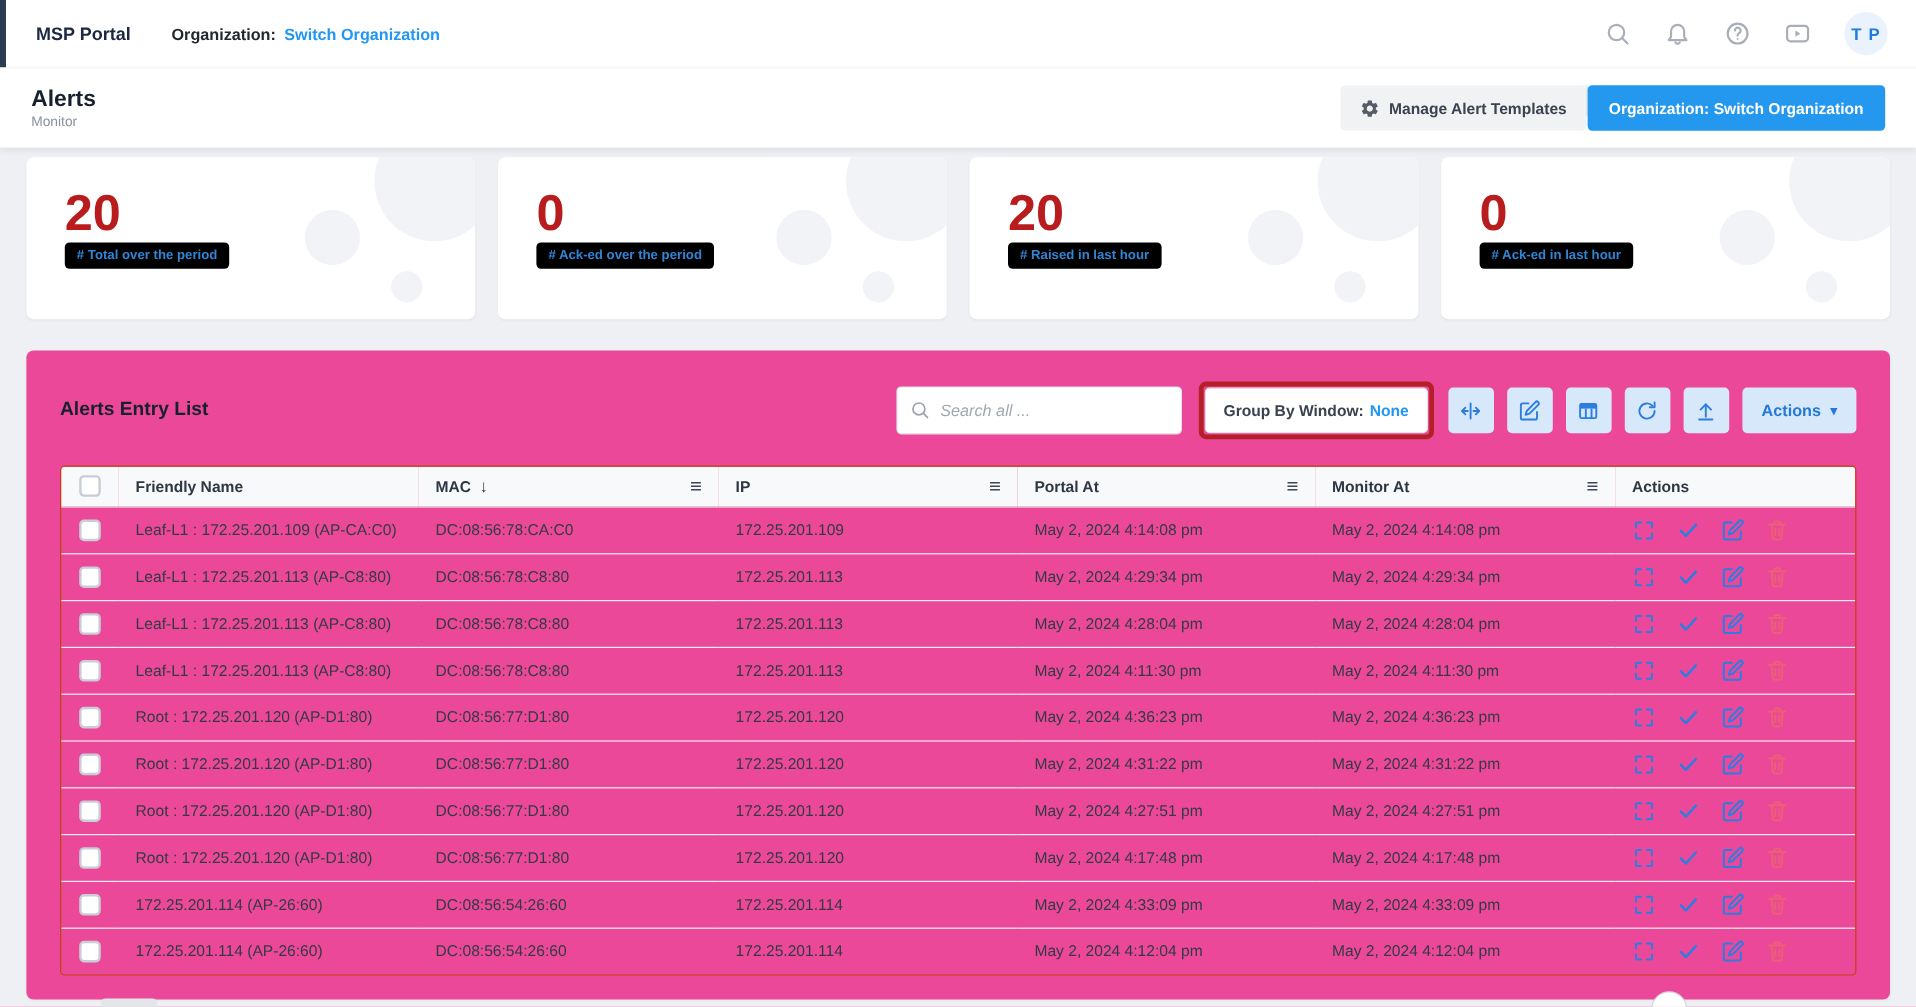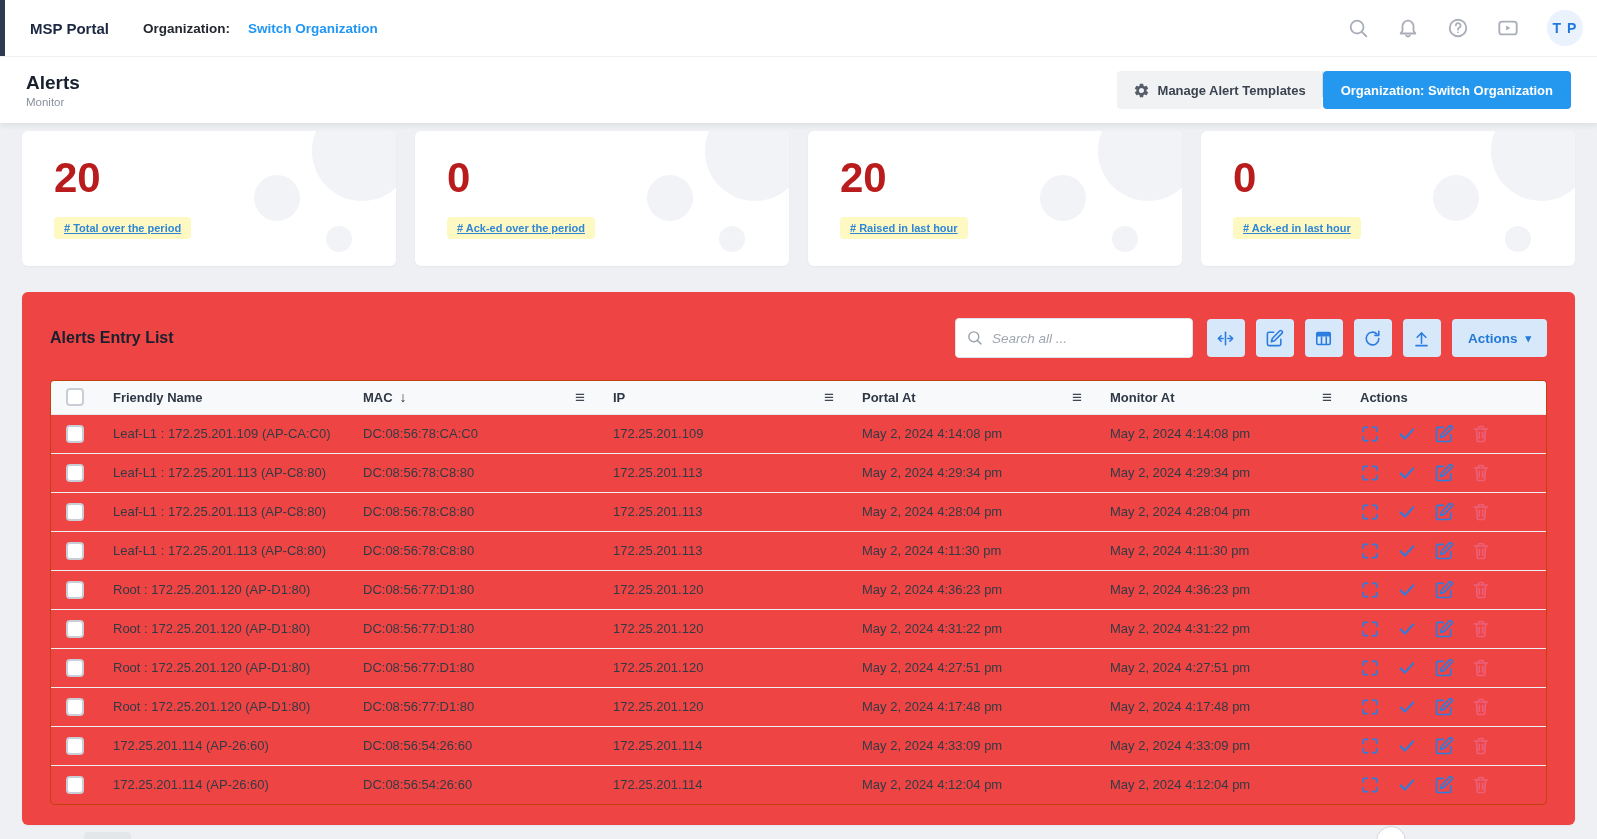--- a/index.html
+++ b/index.html
@@ -8,25 +8,25 @@
     font-family: "Liberation Sans", sans-serif;
     background: #eef0f3;
     overflow: hidden;
     position: relative;
     color: #333a44;
   }
 
   
   .topnav {
     height: 57px; background: #fff; display: flex; align-items: center;
-    padding: 0 14px 0 30px; position: relative; border-bottom: 1px solid #f0f1f4;
+    padding: 0 24px 0 30px; position: relative; border-bottom: 1px solid #f0f1f4;
   }
   .nav-edge { position: absolute; left: 0; top: 0; width: 5px; height: 56px; background: #2c3a52; }
   .brand { font-size: 15px; font-weight: 700; color: #1c2742; margin-right: 34px; cursor: pointer; }
-  .org-switch { display: flex; align-items: center; gap: 18px; font-size: 13.5px; }
+  .org-switch { display: flex; align-items: center; gap: 7px; font-size: 13.5px; }
   .org-label { font-weight: 700; color: #23272f; }
   .org-link { font-weight: 700; color: #2196f3; text-decoration: none; cursor: pointer; }
   .topnav-right { margin-left: auto; display: flex; align-items: center; gap: 28px; }
   .tn-icon { width: 22px; height: 22px; color: #a9aeb8; cursor: pointer; display: inline-flex; }
   .tn-icon svg { width: 22px; height: 22px; }
   .avatar {
     width: 36px; height: 36px; border-radius: 50%; background: #eaf2fd;
     color: #1f7ae0; font-weight: 700; font-size: 14px; display: flex;
     align-items: center; justify-content: center; cursor: pointer; letter-spacing: 1px;
   }
@@ -56,27 +56,27 @@
   .stat-card {
     background: #fff; border-radius: 6px; height: 135px; padding: 24px 32px;
     position: relative; overflow: hidden; box-shadow: 0 1px 2px rgba(20,30,50,0.04);
   }
   .deco { position: absolute; border-radius: 50%; background: #f2f3f6; }
   .deco.d1 { width: 100px; height: 100px; right: -16px; top: -30px; }
   .deco.d2 { width: 46px; height: 46px; right: 96px; top: 44px; }
   .deco.d3 { width: 26px; height: 26px; right: 44px; bottom: 14px; }
   .stat-value { font-size: 42px; font-weight: 700; color: #b91c1c; line-height: 1.1; position: relative; }
   .stat-badge {
-    display: inline-block; margin-top: 16px; background: #fef9c3; color: #2f86d6;
-    font-size: 11px; font-weight: 700; padding: 5px 10px; border-radius: 4px; position: relative; text-decoration: underline;
+    display: inline-block; margin-top: 1px; background: #000000; color: #2f86d6;
+    font-size: 11px; font-weight: 700; padding: 5px 10px; border-radius: 4px; position: relative;
   }
 
   
   .panel {
-    margin: 0 22px; background: #ef4444; border-radius: 6px;
+    margin: 0 22px; background: #ec4899; border-radius: 6px;
     padding: 26px 28px 20px; box-shadow: 0 1px 2px rgba(20,30,50,0.04);
   }
   .panel-toolbar { display: flex; align-items: center; margin-bottom: 22px; }
   .panel-title { font-size: 16px; font-weight: 700; color: #16202e; margin-right: auto; }
 
   .search-box { position: relative; width: 238px; margin-right: 14px; }
   .search-box input {
     width: 100%; height: 40px; border: 1px solid #e0e4e9; border-radius: 4px;
     padding: 0 12px 0 36px; font-size: 13.5px; color: #333a44; outline: none; font-family: inherit; font-style: italic;
   }
@@ -232,20 +232,26 @@
     <div class="search-box">
       <span class="s-icon">
         <svg viewBox="0 0 24 24" fill="none" stroke="currentColor" stroke-width="2" stroke-linecap="round">
           <circle cx="11" cy="11" r="7"></circle>
             <line x1="16.5" y1="16.5" x2="21" y2="21"></line>
         </svg>
       </span>
       <input type="text" placeholder="Search all ..." style="">
     </div>
 
+    <div class="annotation">
+      <button class="groupby-btn">
+        <span>Group By Window:</span>
+        <span class="gb-val">None</span>
+      </button>
+    </div>
 
     <button class="icon-btn">
       <span style="display:inline-flex;">
         <svg viewBox="0 0 24 24" fill="none" stroke="currentColor" stroke-width="2" stroke-linecap="round" stroke-linejoin="round" width="19" height="19">
           <line x1="12" y1="4" x2="12" y2="20"></line>
           <polyline points="6.5 8.5 3 12 6.5 15.5"></polyline>
             <line x1="3.5" y1="12" x2="9" y2="12"></line>
           <polyline points="17.5 8.5 21 12 17.5 15.5"></polyline>
             <line x1="20.5" y1="12" x2="15" y2="12"></line>
         </svg>

